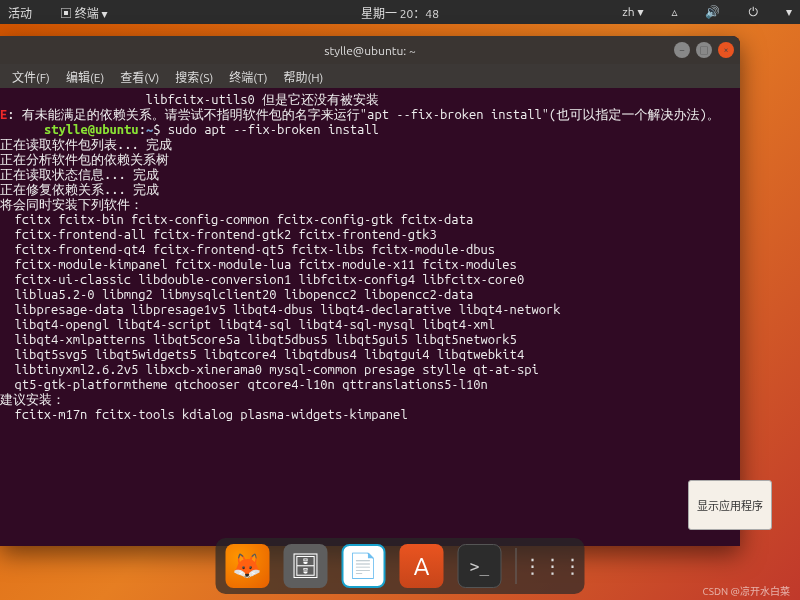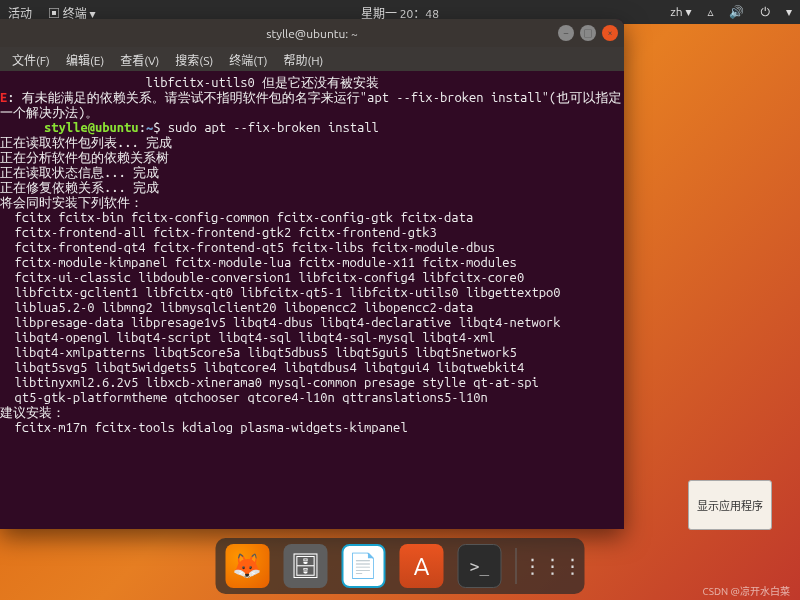--- a/index.html
+++ b/index.html
@@ -7,24 +7,24 @@
   width: 800px; height: 600px;
   background: linear-gradient(135deg, #d35400 0%, #e67e22 50%, #c0392b 100%);
   font-family: "Ubuntu", "Noto Sans CJK SC", sans-serif;
   overflow: hidden; position: relative;
 }
 .topbar {
   height: 24px; background: #2c2c2c; color: #ddd;
   display: flex; align-items: center; font-size: 12px;
   padding: 0 8px; justify-content: space-between;
 }
-.topbar .left, .topbar .right { display: flex; gap: 16px; align-items: center; }
+.topbar .left, .topbar .right { display: flex; gap: 28px; align-items: center; }
 .topbar .center { position: absolute; left: 50%; transform: translateX(-50%); }
 .term-window {
-  position: absolute; top: 19px; left: 0; width: 624px; height: 510px;
+  position: absolute; top: 36px; left: 0; width: 740px; height: 510px;
   background: #300a24; border-radius: 0 8px 0 0;
   box-shadow: 0 8px 24px rgba(0,0,0,0.5);
   display: flex; flex-direction: column;
 }
 .titlebar {
   height: 28px; background: #3a3532;
   display: flex; align-items: center; justify-content: center;
   color: #ddd; font-size: 12px; position: relative;
   border-radius: 0 8px 0 0;
 }
@@ -123,21 +123,20 @@
     <div class="line">正在读取软件包列表... 完成</div>
     <div class="line">正在分析软件包的依赖关系树</div>
     <div class="line">正在读取状态信息... 完成</div>
     <div class="line">正在修复依赖关系... 完成</div>
     <div class="line">将会同时安装下列软件：</div>
     <div class="line">  fcitx fcitx-bin fcitx-config-common fcitx-config-gtk fcitx-data</div>
     <div class="line">  fcitx-frontend-all fcitx-frontend-gtk2 fcitx-frontend-gtk3</div>
     <div class="line">  fcitx-frontend-qt4 fcitx-frontend-qt5 fcitx-libs fcitx-module-dbus</div>
     <div class="line">  fcitx-module-kimpanel fcitx-module-lua fcitx-module-x11 fcitx-modules</div>
     <div class="line">  fcitx-ui-classic libdouble-conversion1 libfcitx-config4 libfcitx-core0</div>
-    <div class="line">  libfcitx-gclient1 libfcitx-qt0 libfcitx-qt5-1 libfcitx-utils0 libgettextpo0</div>
     <div class="line">  liblua5.2-0 libmng2 libmysqlclient20 libopencc2 libopencc2-data</div>
     <div class="line">  libpresage-data libpresage1v5 libqt4-dbus libqt4-declarative libqt4-network</div>
     <div class="line">  libqt4-opengl libqt4-script libqt4-sql libqt4-sql-mysql libqt4-xml</div>
     <div class="line">  libqt4-xmlpatterns libqt5core5a libqt5dbus5 libqt5gui5 libqt5network5</div>
     <div class="line">  libqt5svg5 libqt5widgets5 libqtcore4 libqtdbus4 libqtgui4 libqtwebkit4</div>
     <div class="line">  libtinyxml2.6.2v5 libxcb-xinerama0 mysql-common presage stylle qt-at-spi</div>
     <div class="line">  qt5-gtk-platformtheme qtchooser qtcore4-l10n qttranslations5-l10n</div>
     <div class="line">建议安装：</div>
     <div class="line">  fcitx-m17n fcitx-tools kdialog plasma-widgets-kimpanel</div>
   </div>

